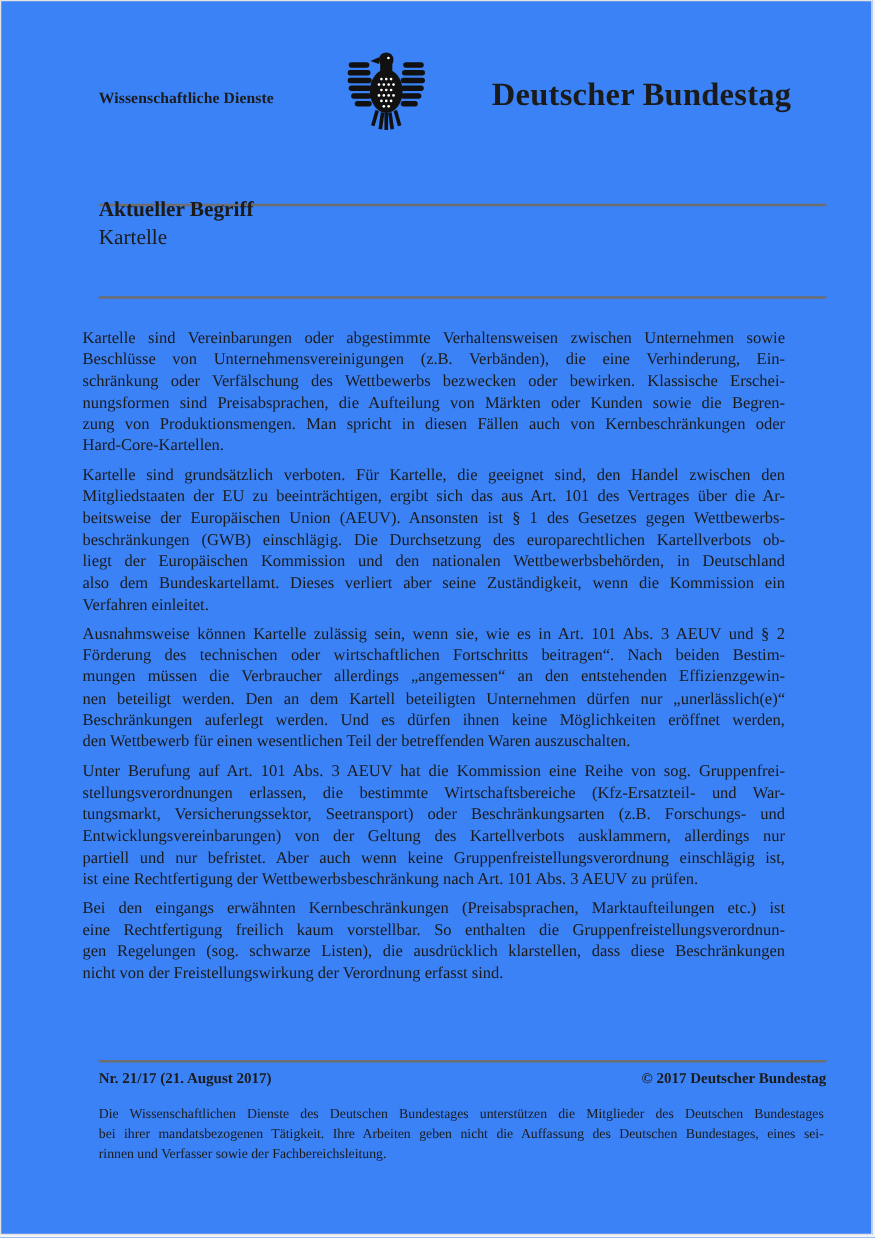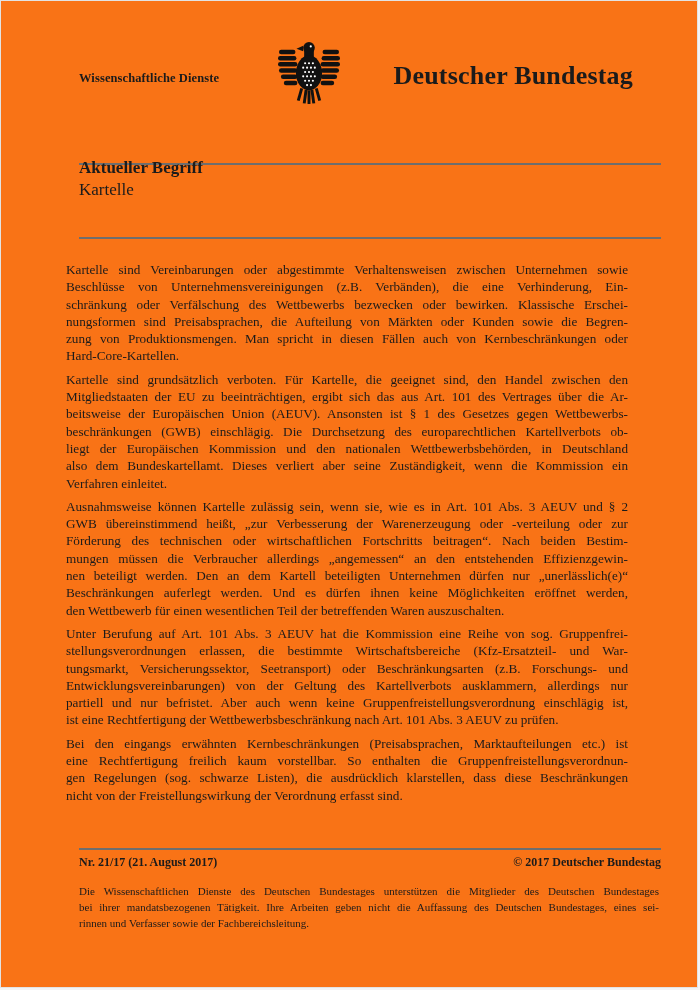--- a/index.html
+++ b/index.html
@@ -6,21 +6,21 @@
   body{
     width:700px;height:990px;
     background:#f4f4f4;
     font-family:"Liberation Serif", serif;
     color:#1b1b1b;
     -webkit-font-smoothing:antialiased;
   }
   .page{
     position:relative;
     width:698px;height:988px;
-    background:#f97316;
+    background:#3b82f6;
     border:1px solid #e3e3e3;
     box-sizing:border-box;
     overflow:hidden;
   }
   
   .dept{
     position:absolute;left:78px;top:70px;
     font-size:12.5px;font-weight:bold;letter-spacing:.1px;
   }
   .logo{
@@ -157,21 +157,20 @@
         <div class="bline">Kartelle sind grundsätzlich verboten. Für Kartelle, die geeignet sind, den Handel zwischen den</div>
         <div class="bline">Mitgliedstaaten der EU zu beeinträchtigen, ergibt sich das aus Art. 101 des Vertrages über die Ar-</div>
         <div class="bline">beitsweise der Europäischen Union (AEUV). Ansonsten ist § 1 des Gesetzes gegen Wettbewerbs-</div>
         <div class="bline">beschränkungen (GWB) einschlägig. Die Durchsetzung des europarechtlichen Kartellverbots ob-</div>
         <div class="bline">liegt der Europäischen Kommission und den nationalen Wettbewerbsbehörden, in Deutschland</div>
         <div class="bline">also dem Bundeskartellamt. Dieses verliert aber seine Zuständigkeit, wenn die Kommission ein</div>
         <div class="bline last">Verfahren einleitet.</div>
       </div>
       <div class="para">
         <div class="bline">Ausnahmsweise können Kartelle zulässig sein, wenn sie, wie es in Art. 101 Abs. 3 AEUV und § 2</div>
-        <div class="bline">GWB übereinstimmend heißt, „zur Verbesserung der Warenerzeugung oder -verteilung oder zur</div>
         <div class="bline">Förderung des technischen oder wirtschaftlichen Fortschritts beitragen“. Nach beiden Bestim-</div>
         <div class="bline">mungen müssen die Verbraucher allerdings „angemessen“ an den entstehenden Effizienzgewin-</div>
         <div class="bline">nen beteiligt werden. Den an dem Kartell beteiligten Unternehmen dürfen nur „unerlässlich(e)“</div>
         <div class="bline">Beschränkungen auferlegt werden. Und es dürfen ihnen keine Möglichkeiten eröffnet werden,</div>
         <div class="bline last">den Wettbewerb für einen wesentlichen Teil der betreffenden Waren auszuschalten.</div>
       </div>
       <div class="para">
         <div class="bline">Unter Berufung auf Art. 101 Abs. 3 AEUV hat die Kommission eine Reihe von sog. Gruppenfrei-</div>
         <div class="bline">stellungsverordnungen erlassen, die bestimmte Wirtschaftsbereiche (Kfz-Ersatzteil- und War-</div>
         <div class="bline">tungsmarkt, Versicherungssektor, Seetransport) oder Beschränkungsarten (z.B. Forschungs- und</div>

